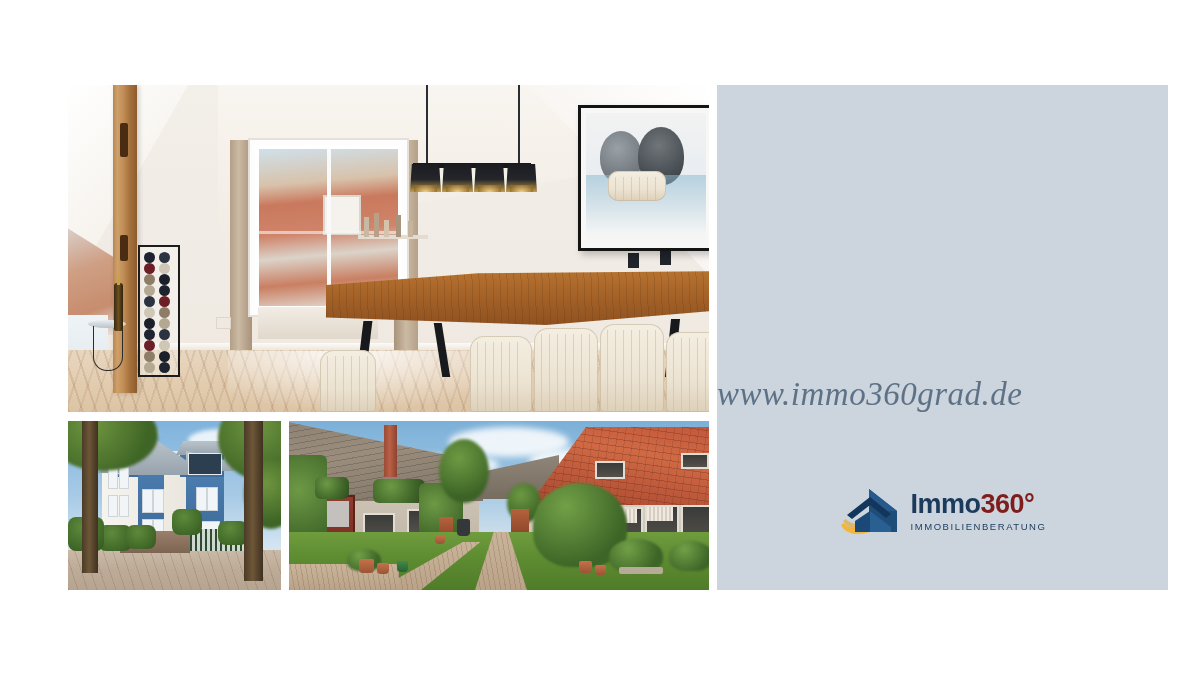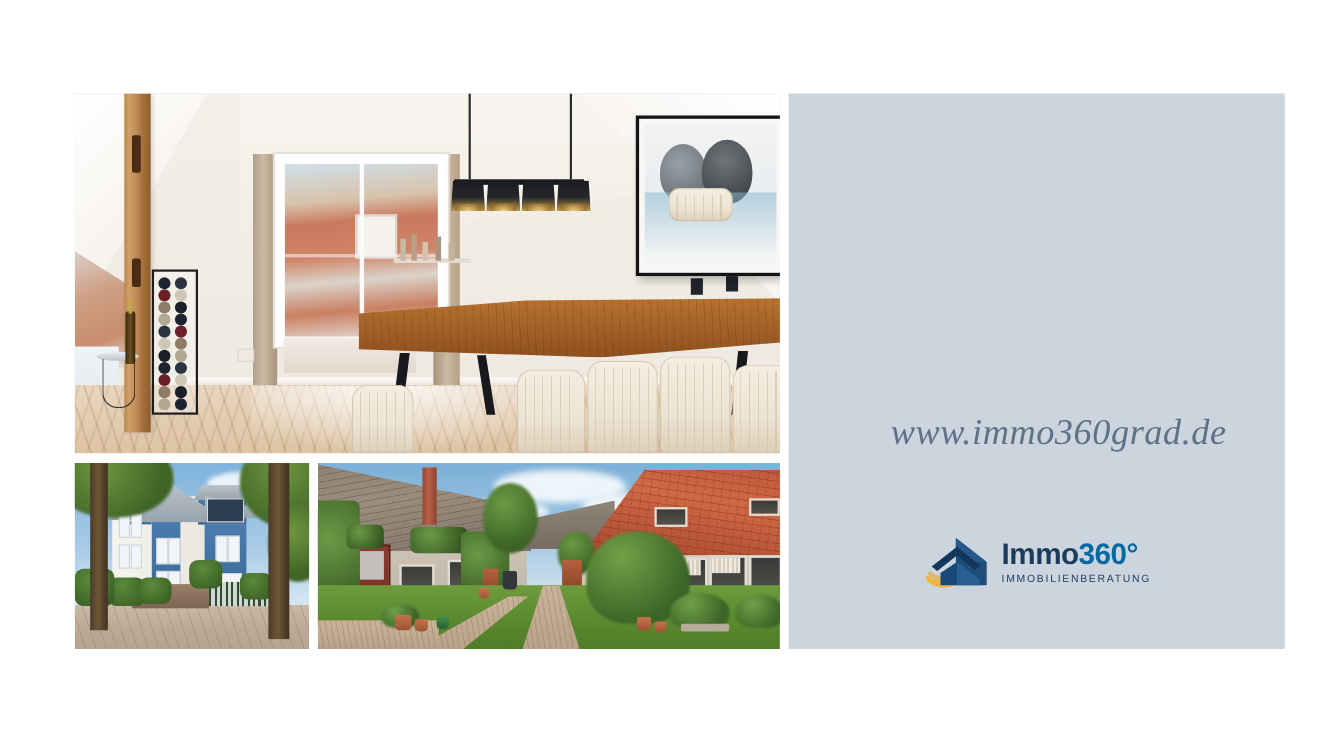--- a/index.html
+++ b/index.html
@@ -173,29 +173,29 @@
   .c-pot{position:absolute;background:linear-gradient(180deg,#c4724a,#9c5434);border-radius:2px 2px 4px 4px;}
   .c-treeC{position:absolute;border-radius:50%;background:radial-gradient(circle at 40% 30%,#6d9a43,#3c6325 72%);filter:blur(1.4px);}
   .c-gate{position:absolute;background:linear-gradient(180deg,#b5623c,#8c4529);}
 
   
   #info-panel{position:absolute;left:717px;top:85px;width:451px;height:505px;
     background:#ccd4dd;}
   .headline{position:absolute;left:0;right:0;top:78px;text-align:center;
     color:#1b3a5c;font-weight:bold;font-size:44px;line-height:60px;letter-spacing:-0.5px;}
   .headline div{display:block;}
-  .url{position:absolute;left:0;right:0;top:291px;text-align:center;
+  .url{position:absolute;left:0;right:0;top:291px;
     color:#5e7287;font-family:"Liberation Serif",serif;font-style:italic;font-size:33px;
-    letter-spacing:0.5px;padding-left:40px;}
+    letter-spacing:0.5px;}
   .logo{position:absolute;left:0;right:0;top:400px;display:flex;align-items:center;justify-content:center;gap:10px;}
   .logo-mark{position:relative;width:62px;height:52px;}
   .logo-text{display:flex;flex-direction:column;align-items:flex-start;line-height:1;}
   .logo-row1{font-size:27px;font-weight:bold;letter-spacing:-0.5px;}
   .logo-immo{color:#1b3a5c;}
-  .logo-360{color:#0369a1;}
+  .logo-360{color:#7f1d1d;}
   .logo-row2{font-size:9.5px;color:#1b3a5c;letter-spacing:1.55px;margin-top:4px;font-weight:normal;}
 </style>
 </head>
 <body>
 
 <div class="canvas">
 
   <div class="photo" id="photo-interior">
     <div class="int-wall"></div>
     <div class="int-slopeTop"></div>

